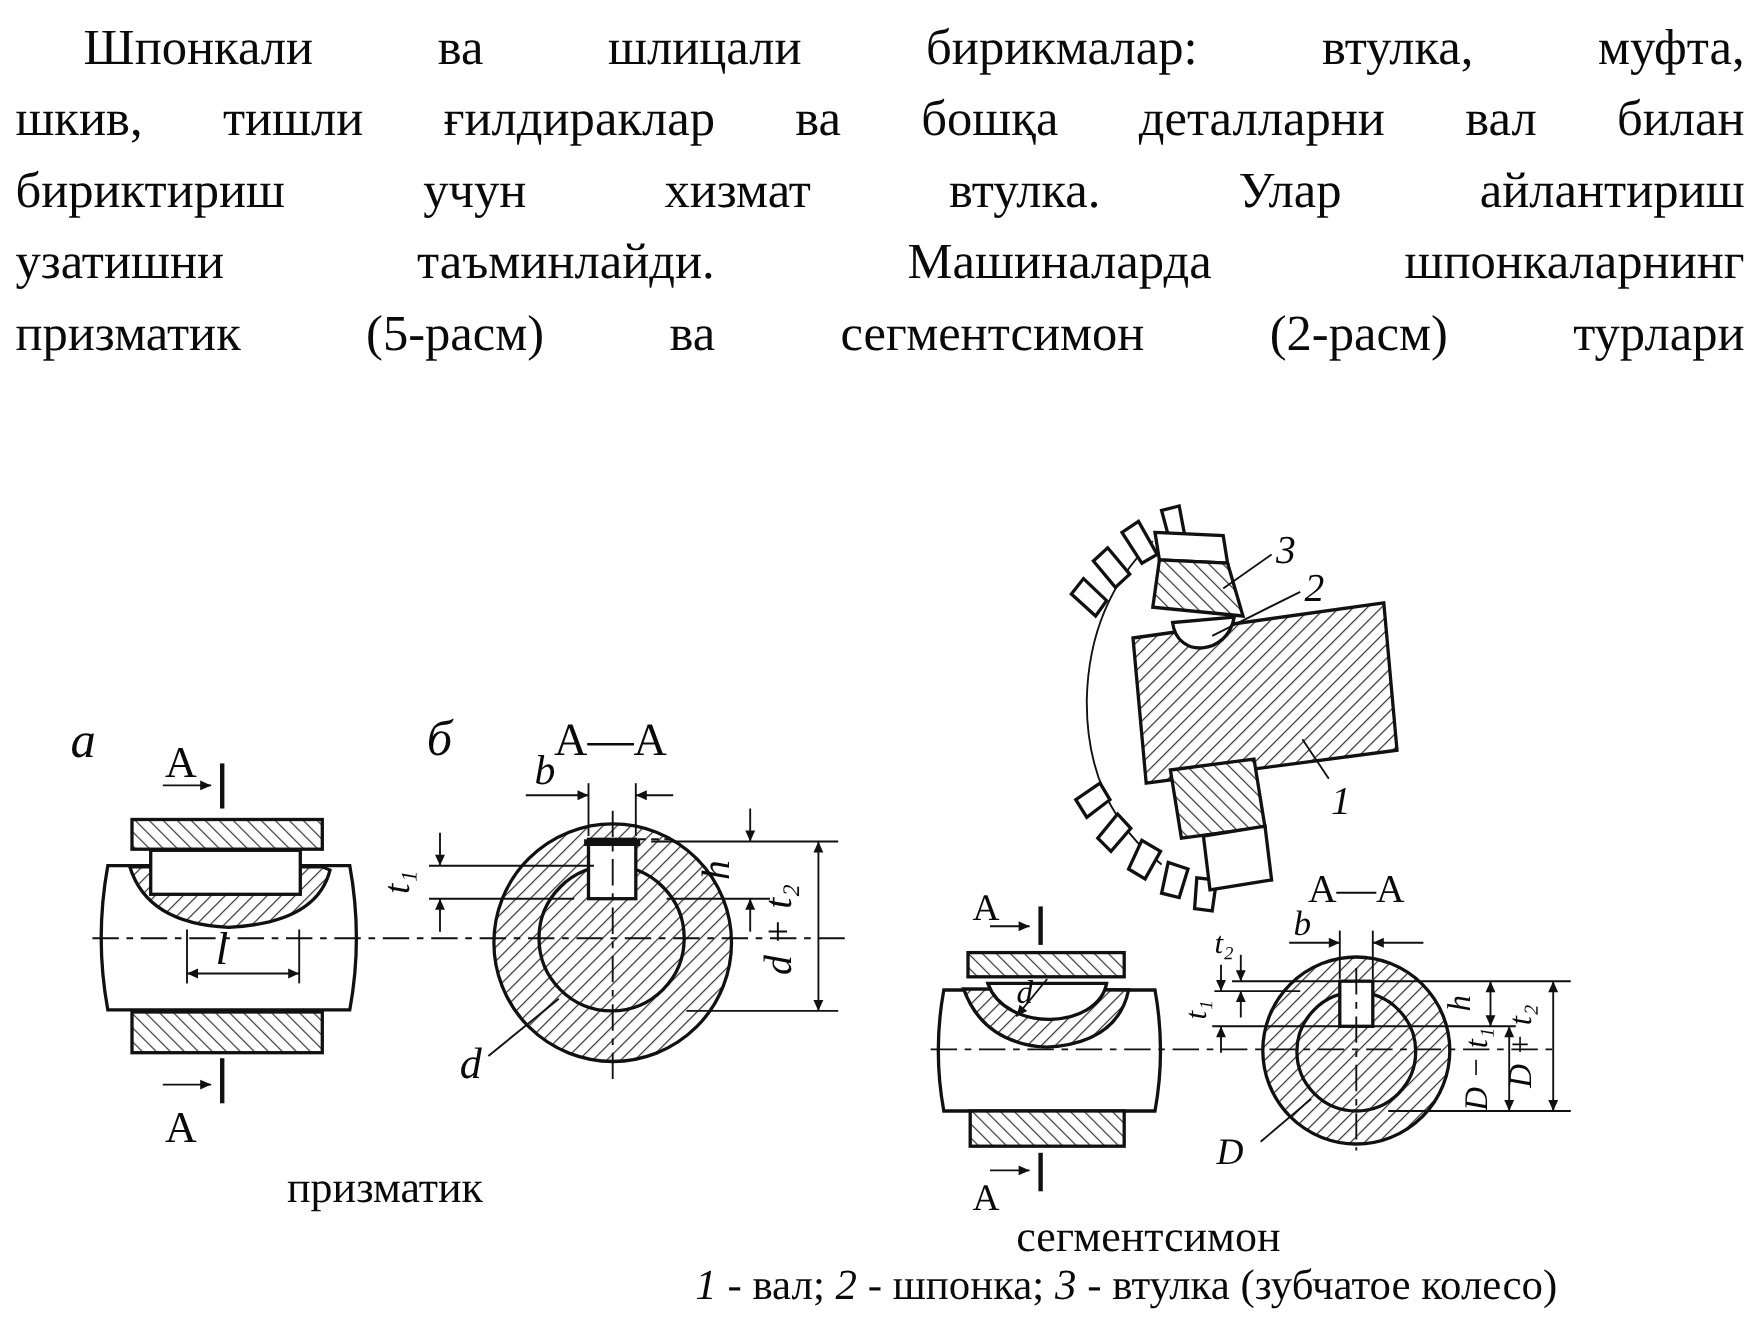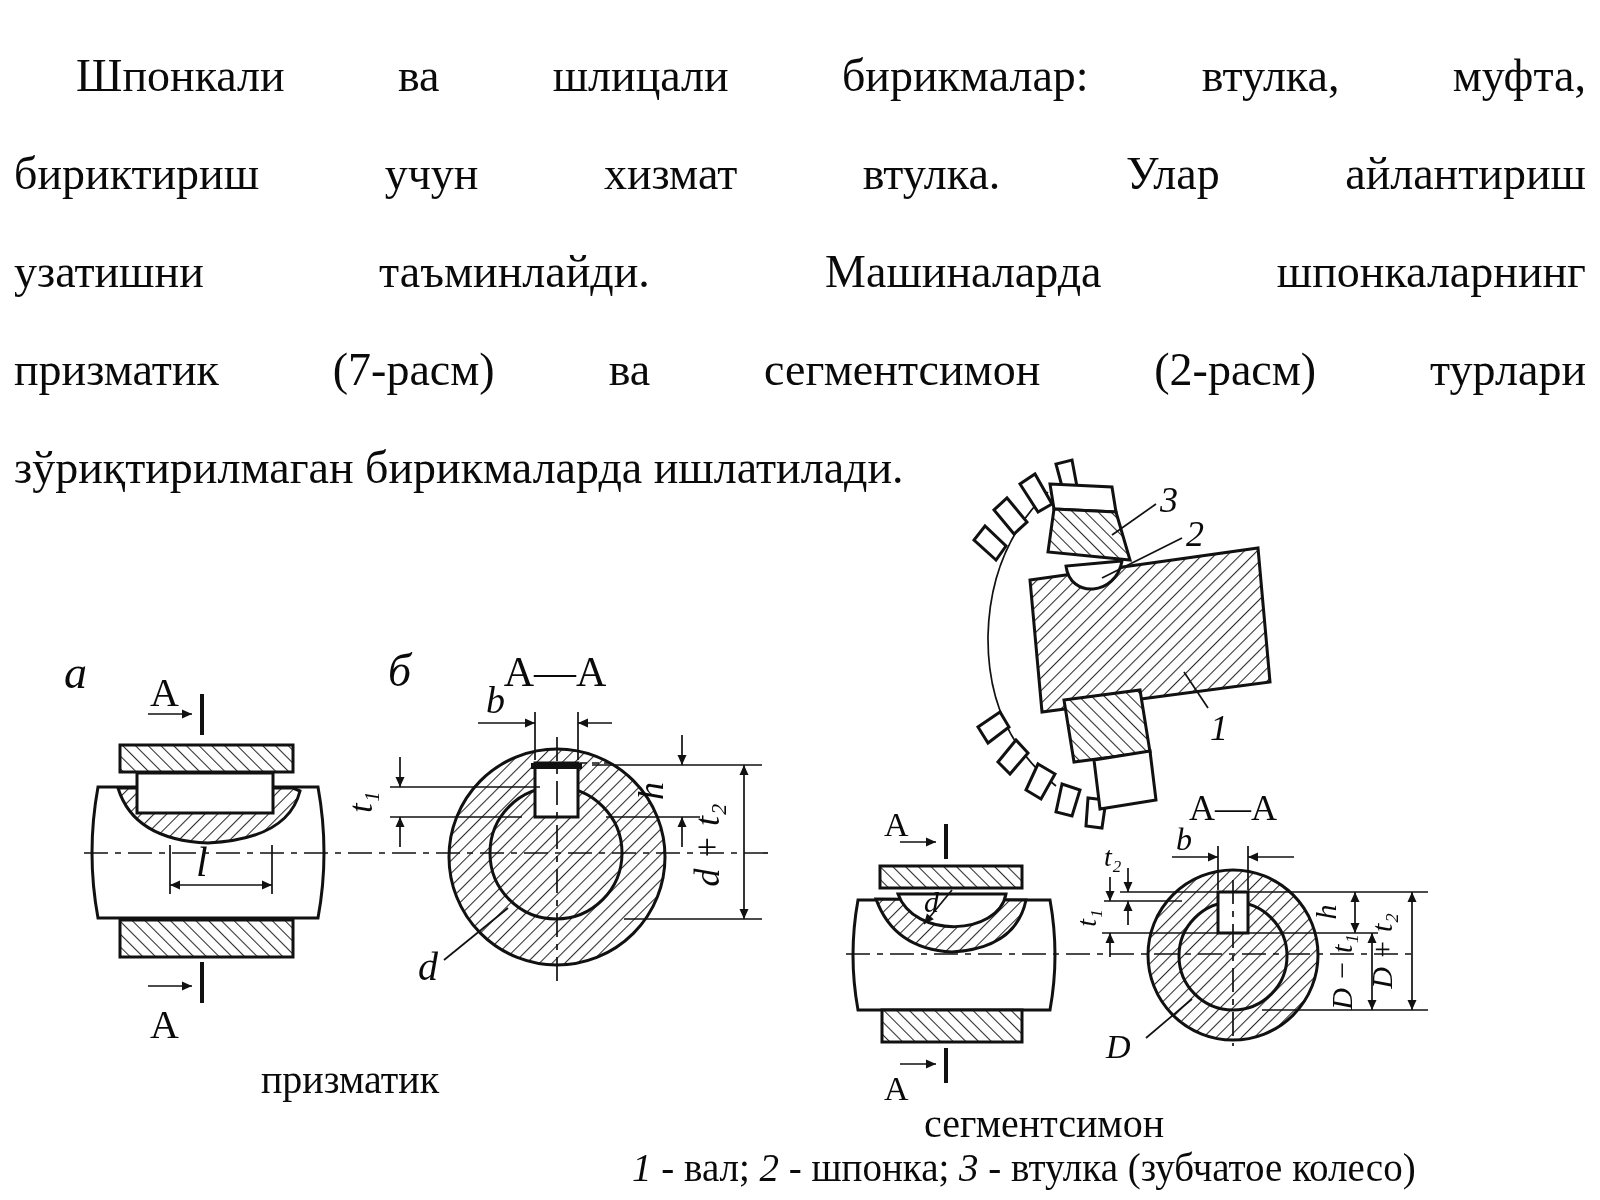--- a/index.html
+++ b/index.html
@@ -1,42 +1,42 @@
 <!DOCTYPE html>
 <html><head>
 <meta charset="utf-8">
 <style>
   html,body{margin:0;padding:0;background:#ffffff;}
   body{width:1600px;height:1200px;position:relative;overflow:hidden;
        font-family:"Liberation Serif","DejaVu Serif",serif;color:#0a0a0a;}
   .para{position:absolute;left:14px;top:10px;width:1572px;
         font-size:46px;line-height:65px;}
-  .pline{text-align:justify;text-align-last:justify;white-space:normal;margin-top:33px;}
+  .pline{text-align:justify;text-align-last:justify;white-space:normal;}
   .pline.first{text-indent:62px;}
   .pline.last{text-align-last:left;}
   svg{position:absolute;left:0;top:0;}
   svg text{white-space:pre;fill:#0a0a0a;font-family:"Liberation Serif","DejaVu Serif",serif;}
   .lbl{font-style:italic;}
   .ol{fill:#ffffff;stroke:#111;stroke-width:3;}
   .hA{fill:url(#h1);stroke:#111;stroke-width:3;}
   .hB{fill:url(#h2);stroke:#111;stroke-width:3;}
   .thin{stroke:#111;stroke-width:1.7;fill:none;}
   .dim{stroke:#111;stroke-width:1.7;fill:none;}
   .tick{stroke:#111;stroke-width:4;fill:none;}
   .cl{stroke:#111;stroke-width:1.7;fill:none;stroke-dasharray:24 7 6 7;}
 </style>
 </head>
 <body>
 
 <div class="para">
   <div class="pline first">Шпонкали ва шлицали бирикмалар: втулка, муфта,</div>
+  <div class="pline">шкив, тишли ғилдираклар ва бошқа деталларни вал билан</div>
   <div class="pline">бириктириш учун хизмат втулка. Улар айлантириш</div>
   <div class="pline">узатишни таъминлайди. Машиналарда шпонкаларнинг</div>
-  <div class="pline">призматик (7-расм) ва сегментсимон (2-расм) турлари</div>
-  <div class="pline last">зўриқтирилмаган бирикмаларда ишлатилади.</div>
+  <div class="pline">призматик (5-расм) ва сегментсимон (2-расм) турлари</div>
 </div>
 
 <svg width="1600" height="1200" viewBox="0 0 1600 1200">
   <defs>
     <marker id="arw" viewBox="0 0 12 12" refX="11" refY="6" markerWidth="12" markerHeight="12" markerUnits="userSpaceOnUse" orient="auto-start-reverse">
       <path d="M1,1.5 L11,6 L1,10.5 Z" fill="#111"></path>
     </marker>
     <pattern id="h1" patternUnits="userSpaceOnUse" width="9" height="9" patternTransform="rotate(45)">
       <rect width="9" height="9" fill="#ffffff"></rect>
       <line x1="0" y1="0" x2="0" y2="9" stroke="#2b2b2b" stroke-width="2.1"></line>

